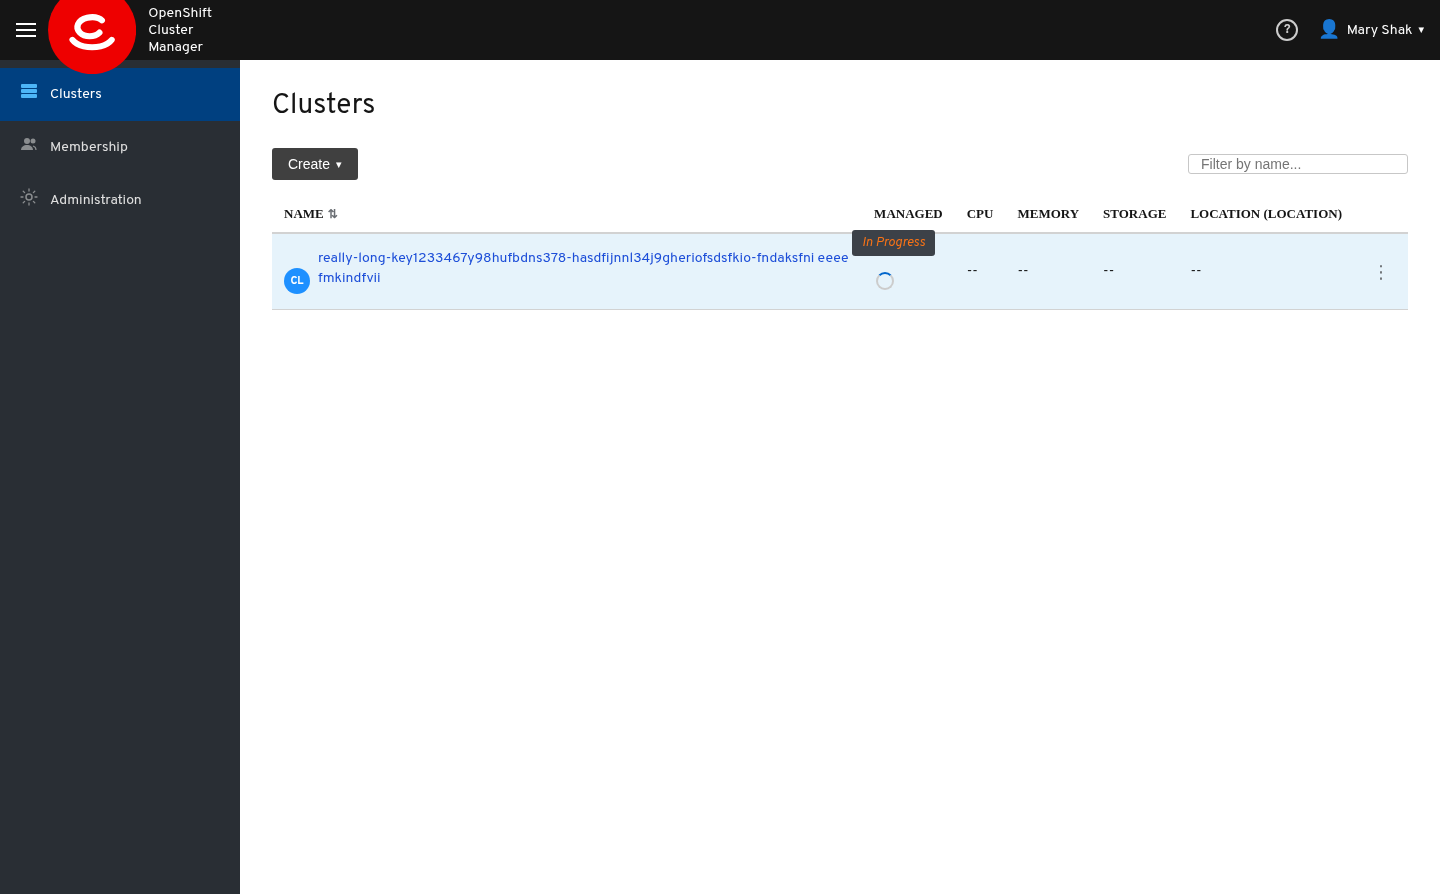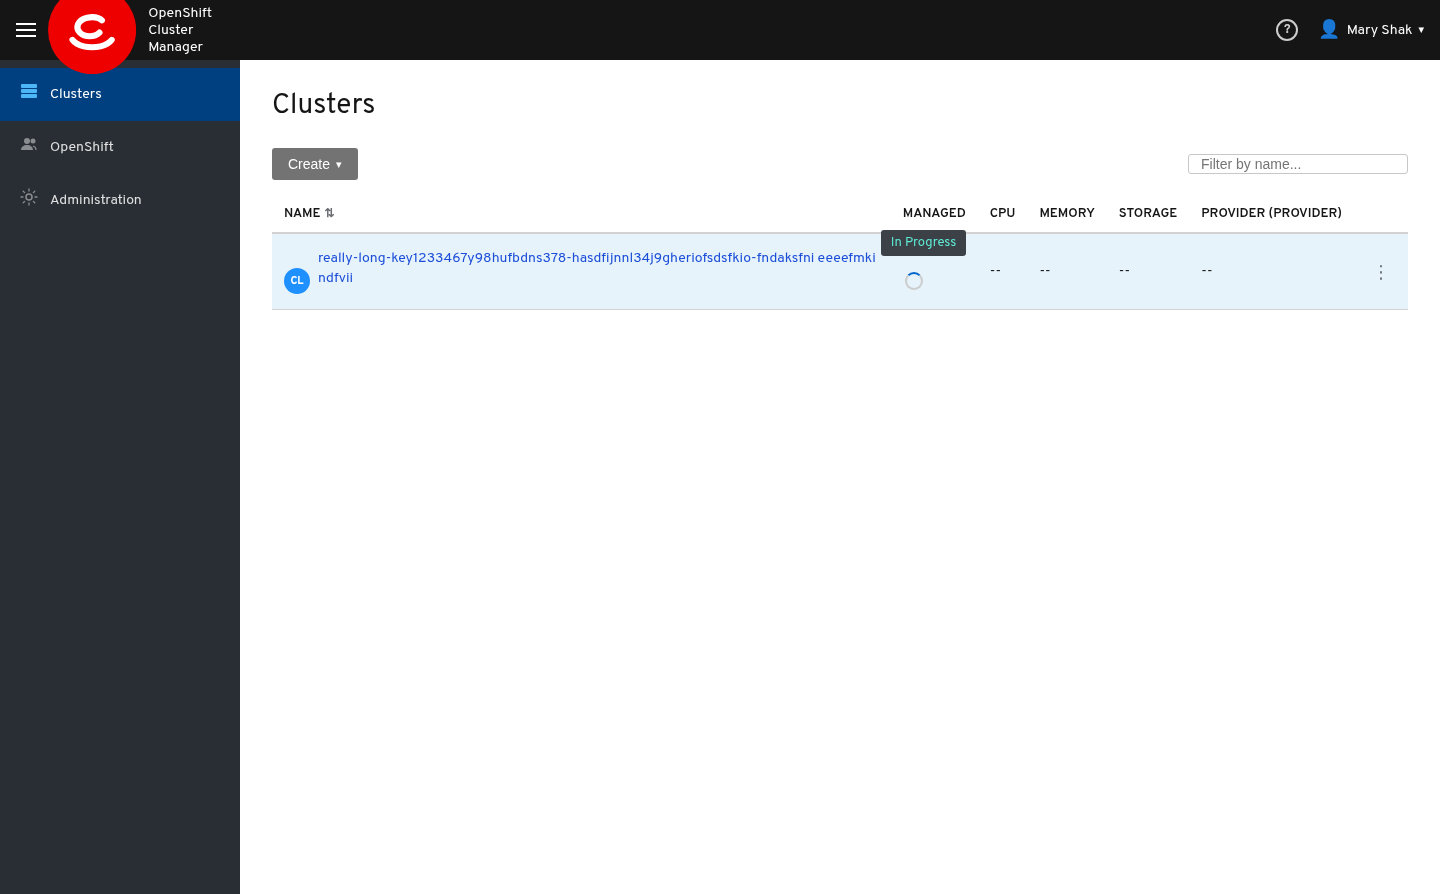--- a/index.html
+++ b/index.html
@@ -76,21 +76,21 @@
     }
 
     
     .toolbar {
       display: flex;
       align-items: center;
       justify-content: space-between;
       margin-bottom: 16px;
     }
     .create-btn {
-      background: #737373;
+      background: #404040;
       color: #fff;
       border: none;
       border-radius: 3px;
       padding: 8px 16px;
       font-size: 14px;
       cursor: pointer;
       display: flex;
       align-items: center;
       gap: 6px;
     }
@@ -115,20 +115,21 @@
     .clusters-table thead tr {
       border-bottom: 2px solid #d2d2d2;
     }
     .clusters-table th {
       text-align: center;
       padding: 10px 12px;
       color: #151515;
       font-weight: 600;
       font-size: 13px;
       white-space: nowrap;
+      font-family: Liberation Serif, serif;
     }
     .th-name {
       display: flex; align-items: center; gap: 4px;
     }
     .sort-icon { font-size: 12px; color: #6a6e73; }
 
     .clusters-table tbody tr {
       border-bottom: 1px solid #d2d2d2;
     }
     .clusters-table tbody tr.highlighted { background: #e6f3fb; }
@@ -154,29 +155,30 @@
       color: #1d4ed8;
       text-decoration: none;
       word-break: break-all;
       line-height: 1.4;
     }
 
     
     .status-cell { position: relative; }
     .status-tooltip {
       background: #3c4148;
-      color: #5eead4;
+      color: #f97316;
       font-size: 13px;
       padding: 5px 10px;
       border-radius: 3px;
       position: absolute;
       top: -4px;
       left: -10px;
       white-space: nowrap;
       z-index: 10;
+      font-style: italic;
     }
     .status-spinner {
       display: inline-block;
       margin-top: 24px;
       margin-left: 2px;
     }
     .spinner-ring {
       width: 18px; height: 18px;
       border: 2px solid #ccc;
       border-top-color: #06c;
@@ -253,21 +255,21 @@
     </div>
     <div class="sidebar-item">
       <span class="sidebar-item-icon">
         <svg width="18" height="18" viewBox="0 0 18 18" fill="none">
           <circle cx="7" cy="6" r="3" fill="#8a8d8f"></circle>
           <circle cx="13" cy="6" r="2.5" fill="#8a8d8f"></circle>
           <path d="M1 15c0-3 2.7-5 6-5s6 2 6 5" fill="#8a8d8f"></path>
           <path d="M13 11c1.8 0.5 3 1.8 3 4" stroke="#8a8d8f" stroke-width="1.2" fill="none"></path>
         </svg>
       </span>
-      <span>OpenShift</span>
+      <span>Membership</span>
     </div>
     <div class="sidebar-item">
       <span class="sidebar-item-icon">
         <svg width="18" height="18" viewBox="0 0 18 18" fill="none">
           <circle cx="9" cy="9" r="3" stroke="#8a8d8f" stroke-width="1.5" fill="none"></circle>
           <path d="M9 1v2M9 15v2M1 9h2M15 9h2M3.22 3.22l1.42 1.42M13.36 13.36l1.42 1.42M3.22 14.78l1.42-1.42M13.36 4.64l1.42-1.42" stroke="#8a8d8f" stroke-width="1.3" stroke-linecap="round"></path>
         </svg>
       </span>
       <span>Administration</span>
     </div>
@@ -290,21 +292,21 @@
           <th>
             <div class="th-name">
               <span>NAME</span>
               <span class="sort-icon">⇅</span>
             </div>
           </th>
           <th><span>MANAGED</span></th>
           <th><span>CPU</span></th>
           <th><span>MEMORY</span></th>
           <th><span>STORAGE</span></th>
-          <th><span>PROVIDER (PROVIDER)</span></th>
+          <th><span>LOCATION (LOCATION)</span></th>
           <th></th>
         </tr>
       </thead>
       <tbody>
         <tr class="highlighted">
           <td>
             <div class="cluster-name-cell">
               <div class="cluster-badge">
                 <span>CL</span>
               </div>

